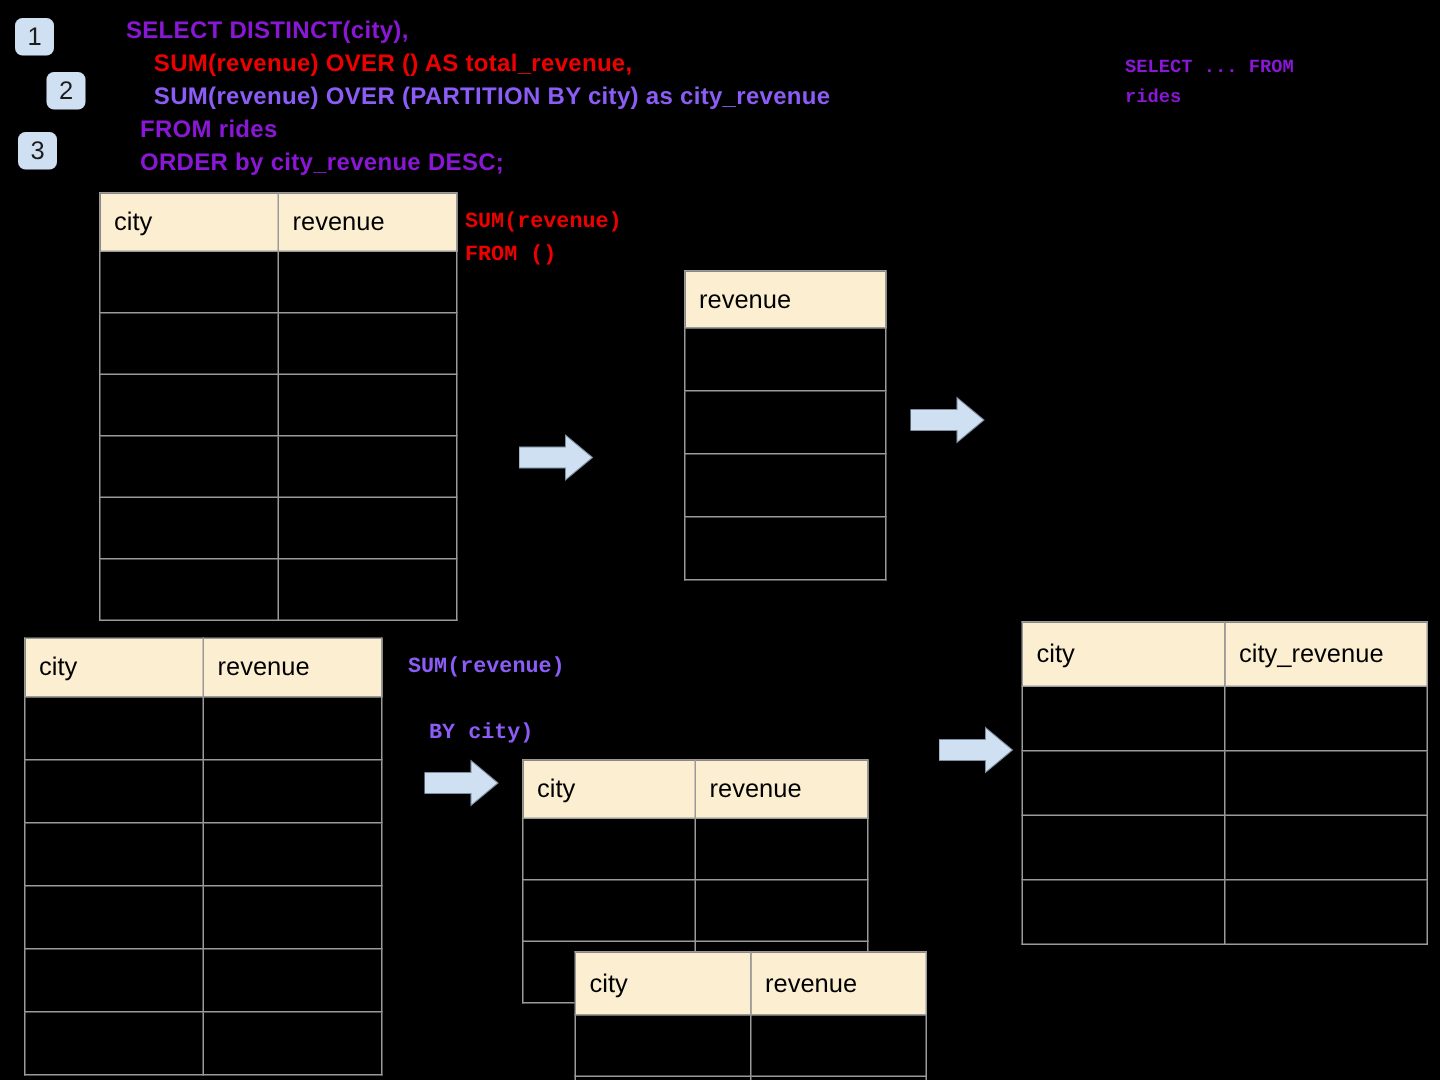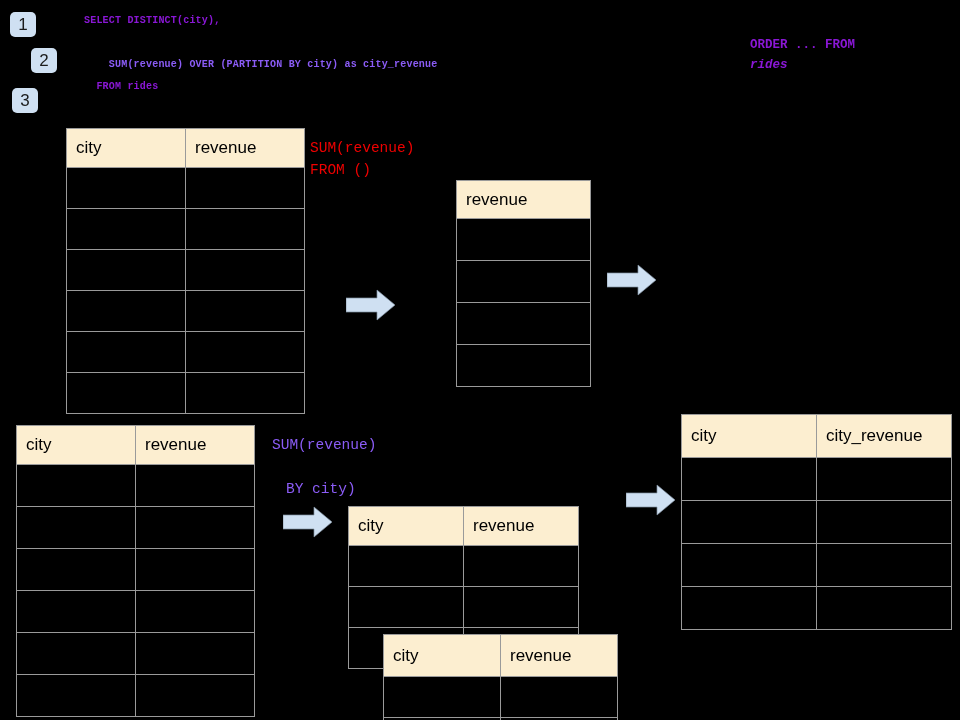--- a/index.html
+++ b/index.html
@@ -28,24 +28,24 @@
     display: flex;
     align-items: center;
     justify-content: center;
     width: 26px;
     height: 25px;
   }
 
   
   .code {
     position: absolute;
-    font-family: Liberation Mono, monospace;
+    font-family: Liberation Sans, sans-serif;
     white-space: pre;
     font-weight: bold;
-    font-size: 10px;
+    font-size: 16px;
     line-height: 22px;
     letter-spacing: 0.2px;
   }
   .c-purple { color: #8a17d6; }
   .c-red    { color: #ef0000; }
   .c-green  { color: #8b5cf6; }
 
   .code-small {
     position: absolute;
     font-family: "Liberation Mono", "DejaVu Sans Mono", monospace;
@@ -53,21 +53,21 @@
     font-weight: bold;
     font-size: 12.5px;
     line-height: 19px;
     color: #8a17d6;
   }
 
   .label {
     position: absolute;
     font-family: "Liberation Mono", "DejaVu Sans Mono", monospace;
     white-space: pre;
-    font-weight: normal;
+    font-weight: bold;
     font-size: 14.5px;
     line-height: 22px;
   }
 
   
   .tbl {
     position: absolute;
     border-collapse: collapse;
     table-layout: fixed;
     background: #000000;
@@ -103,25 +103,27 @@
     <span>1</span>
   </div>
   <div class="badge" style="left:31px; top:48px;">
     <span>2</span>
   </div>
   <div class="badge" style="left:12px; top:88px;">
     <span>3</span>
   </div>
 
   <div class="code c-purple" style="left:84px; top:10px;">SELECT DISTINCT(city),</div>
+  <div class="code c-red" style="left:84px; top:32px;">    SUM(revenue) OVER () AS total_revenue,</div>
   <div class="code c-green" style="left:84px; top:54px;">    SUM(revenue) OVER (PARTITION BY city) as city_revenue</div>
   <div class="code c-purple" style="left:84px; top:76px;">  FROM rides</div>
-
-  <div class="code-small" style="left:750px; top:36px;">ORDER ... FROM</div>
-  <div class="code-small" style="left:750px; top:56px;font-style:italic;">rides</div>
+  <div class="code c-purple" style="left:84px; top:98px;">  ORDER by city_revenue DESC;</div>
+
+  <div class="code-small" style="left:750px; top:36px;">SELECT ... FROM</div>
+  <div class="code-small" style="left:750px; top:56px;">rides</div>
 
   <div class="label c-red" style="left:310px; top:137px;">SUM(revenue)</div>
   <div class="label c-red" style="left:310px; top:159px;">FROM ()</div>
 
   <div class="label c-green" style="left:272px; top:434px;">SUM(revenue)</div>
   <div class="label c-green" style="left:286px; top:478px;">BY city)</div>
 
   <table class="tbl" style="left:66px; top:128px; width:238px; z-index:2;">
     <colgroup>
         <col style="width:119px">

